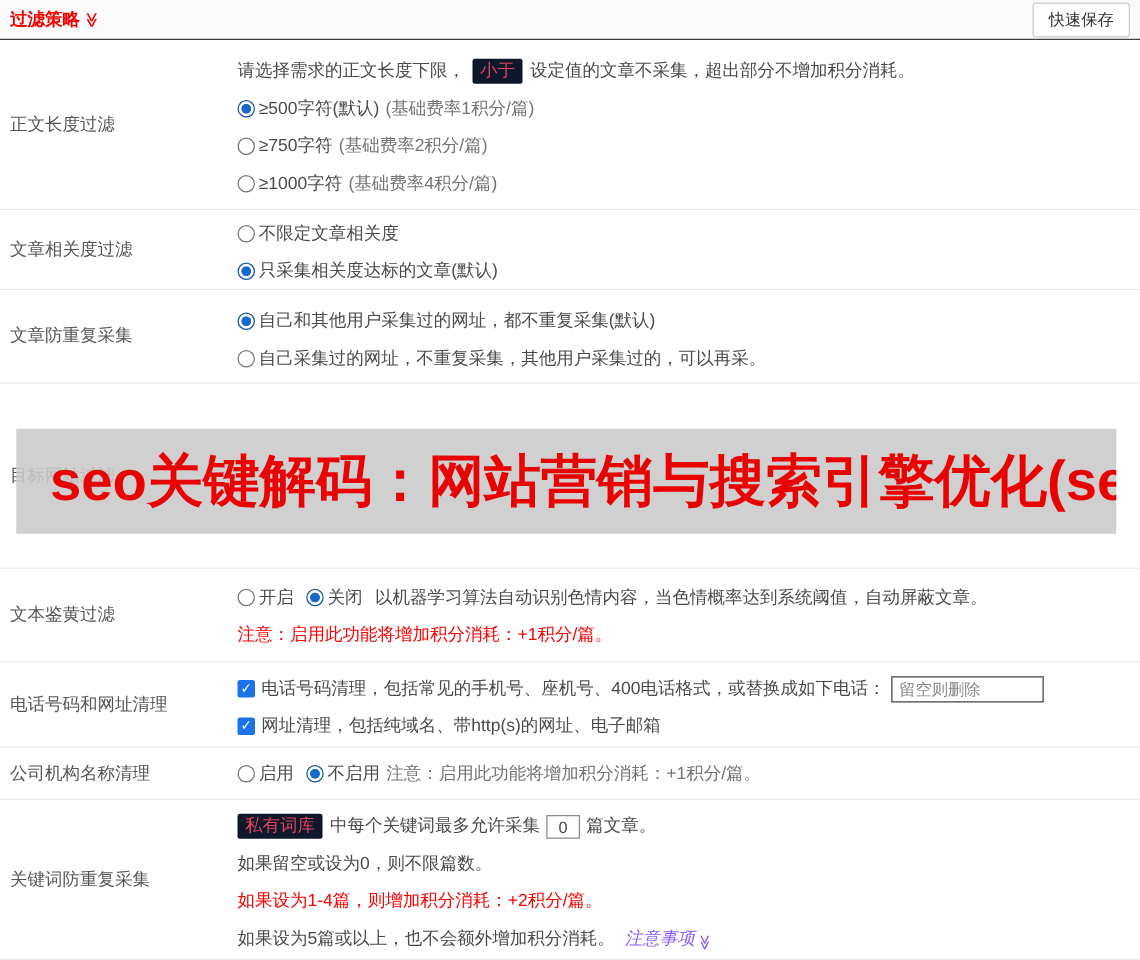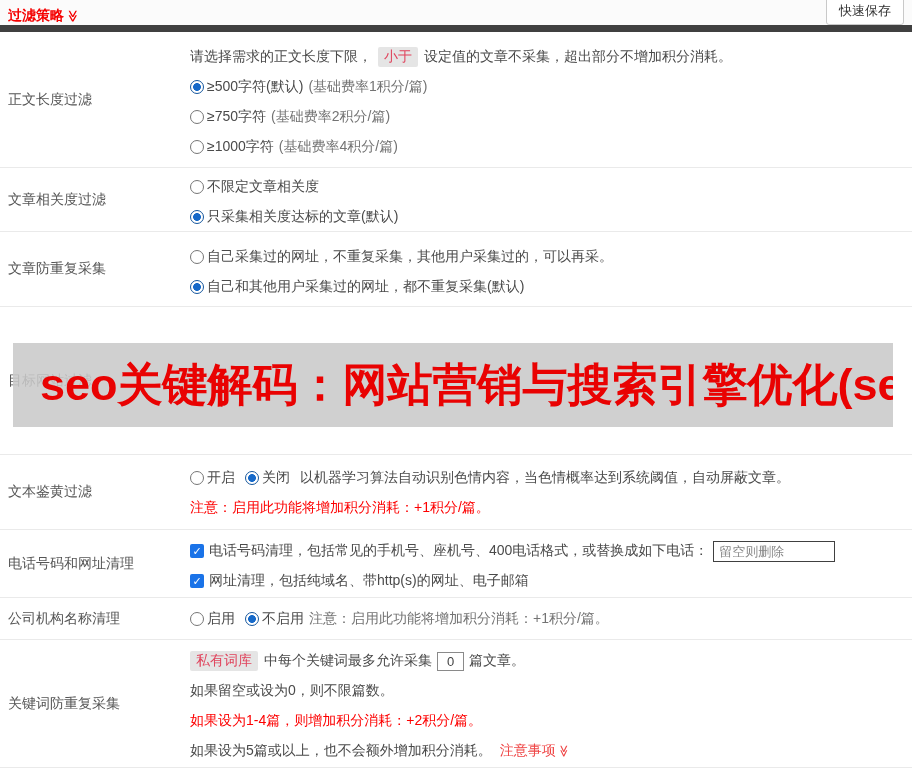--- a/index.html
+++ b/index.html
@@ -1,22 +1,22 @@
 <!DOCTYPE html>
 <html><head>
 <meta charset="utf-8">
 <style>
   * { margin:0; padding:0; box-sizing:border-box; }
   html,body { background:#fff; }
   body { font-family:"Liberation Sans","DejaVu Sans",sans-serif; }
   .page { position:relative; width:912px; height:768px; background:#fff; overflow:hidden; font-size:14px; color:#4a4a4a; }
 
   
-  .topbar { height:32px; background:#fbfbfb; border-bottom:7px solid #404040;
-            display:flex; align-items:flex-end; justify-content:space-between; padding:0 8px; }
+  .topbar { height:32px; background:#fbfbfb; border-bottom:1px solid #404040;
+            display:flex; align-items:center; justify-content:space-between; padding:0 8px; }
   .topbar-title { color:#f50000; font-weight:bold; font-size:14px; display:flex; align-items:center; gap:3px; }
   .chev-down { display:inline-block; transform:rotate(90deg); font-size:12px; line-height:1; }
   .save-btn { background:#fff; border:1px solid #c9c9c9; border-radius:3px; padding:4px 12px;
               font-size:13px; color:#333; cursor:pointer; font-family:Liberation Sans, sans-serif; }
 
   
   .row { display:flex; border-bottom:1px solid #eaeaea; }
   .row:last-child { border-bottom:none; }
   .row-label { width:180px; flex:none; display:flex; align-items:center; padding-left:8px; color:#555; }
   .row-content { flex:1; padding-left:10px; }
@@ -34,24 +34,24 @@
   
   .radio { width:14px; height:14px; border:1px solid #767676; border-radius:50%; background:#fff;
            display:inline-block; flex:none; margin-right:3px; }
   .radio.sel { border-color:#15569c; background:radial-gradient(circle,#1669c9 0 3.6px,#fff 4.2px); }
   .checkbox { width:14px; height:14px; background:#1a73e8; border-radius:2px; color:#fff;
               font-size:11px; line-height:14px; text-align:center; display:inline-block; flex:none; margin-right:5px; }
   .checkbox::after { content:"✓"; font-weight:bold; }
 
   .red { color:#fd0000; }
   .red-note { color:#737373; margin-left:5px; }
-  .tag { color:#e0435c; background:#e5e5e5; padding:1px 6px; border-radius:2px; margin:0 6px 0 0; }
+  .tag { color:#e0435c; background:#0f172a; padding:1px 6px; border-radius:2px; margin:0 6px 0 0; }
   .tag.inline { margin:0 6px; }
   .gap { width:10px; flex:none; }
-  .link { color:#ef4444; text-decoration:none; margin-left:8px; display:inline-flex; align-items:center; gap:2px; cursor:pointer; }
+  .link { color:#8b5cf6; text-decoration:none; margin-left:8px; display:inline-flex; align-items:flex-end; gap:2px; cursor:pointer;font-style:italic; }
 
   .text-input { border:1px solid #404040; height:21px; font-size:13px; padding:0 5px; color:#444;
                 font-family:inherit; margin-left:5px; }
   .text-input::placeholder { color:#888; }
   .phone-input { width:122px; }
   .count-input { width:27px; height:19px; border:1px solid #8a8a8a; text-align:center; font-size:13px;
                  margin:0 5px; font-family:inherit; color:#444; }
 
   .desc-line { line-height:30px; white-space:nowrap; }
   .site-textarea { display:block; margin-left:126px; margin-top:7px; width:592px; height:75px;
@@ -113,26 +113,26 @@
         <span class="radio sel"></span>
         <span>只采集相关度达标的文章(默认)</span>
       </div>
     </div>
   </div>
 
   <div class="row r3">
     <div class="row-label">文章防重复采集</div>
     <div class="row-content">
       <div class="line">
+        <span class="radio sel"></span>
+        <span>自己和其他用户采集过的网址，都不重复采集(默认)</span>
+      </div>
+      <div class="line">
         <span class="radio"></span>
         <span>自己采集过的网址，不重复采集，其他用户采集过的，可以再采。</span>
-      </div>
-      <div class="line">
-        <span class="radio sel"></span>
-        <span>自己和其他用户采集过的网址，都不重复采集(默认)</span>
       </div>
     </div>
   </div>
 
   <div class="row r4">
     <div class="row-label">目标网站过滤</div>
   </div>
 
   <div class="row r5">
     <div class="row-label">文本鉴黄过滤</div>

